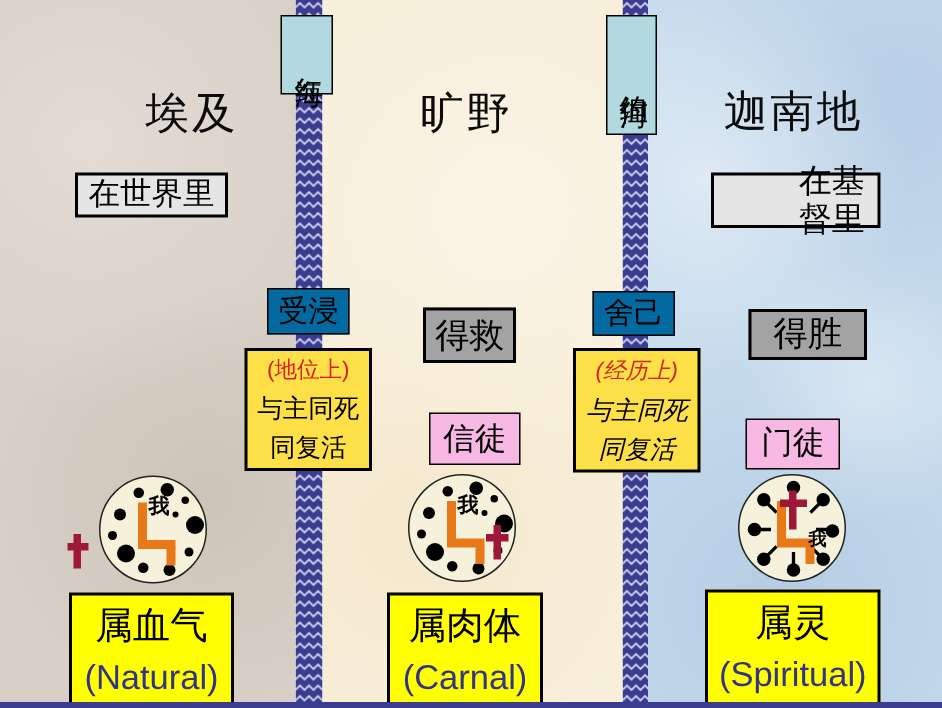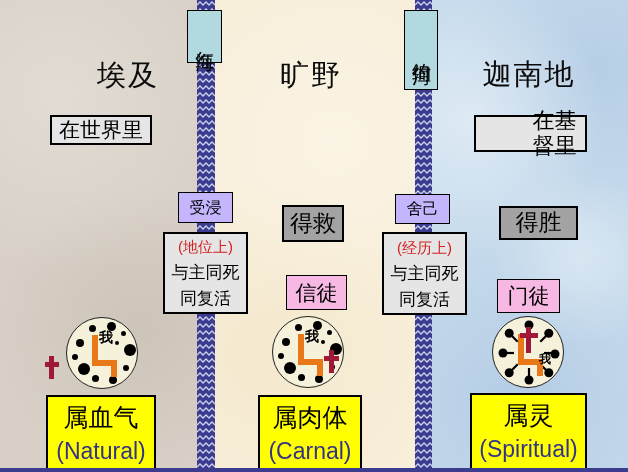--- a/index.html
+++ b/index.html
@@ -30,24 +30,24 @@
   .river{position:absolute;top:0;z-index:2;}
   .river-redsea{left:197px;}
   .river-jordan{left:415px;}
   
   .box{position:absolute;z-index:5;display:flex;align-items:center;justify-content:center;
        text-align:center;border:2px solid #000;box-sizing:border-box;line-height:1.1;}
   .title{position:absolute;z-index:4;font-size:29px;letter-spacing:2px;color:#0b0b0b;text-align:center;}
   .river-label{background:#b2d9df;border:1.5px solid #000;font-size:19px;
        writing-mode:vertical-rl;text-orientation:upright;letter-spacing:2px;padding-top:2px;}
   .green{background:#e5e5e5;font-size:22px;}
-  .purple{background:#c4b5fd;font-size:16px;border-width:1.5px;}
+  .purple{background:#0369a1;font-size:20px;border-width:1.5px;}
   .orange{background:#a3a3a3;font-size:23px;}
   .pink{background:#f7b9e3;font-size:21px;border-width:1.5px;}
-  .note{background:#e5e5e5;flex-direction:column;font-size:17px;line-height:26px;}
+  .note{background:#fde047;flex-direction:column;font-size:17px;line-height:26px;}
   .note .red-line{color:#d42020;font-size:15px;}
   .nature{background:#ffff00;flex-direction:column;justify-content:flex-start;padding-top:7px;}
   .nature .zh{font-size:25px;}
   .nature .en{font-size:23px;color:#333388;margin-top:7px;}
   
   .circle{position:absolute;width:72px;height:72px;border-radius:50%;z-index:6;
           background:#f6f1db;border:1.4px solid #222;box-sizing:border-box;}
   .dot{position:absolute;background:#000;border-radius:50%;display:block;}
   .throne span{position:absolute;background:#e87818;}
   .t-back{left:25px;top:17px;width:6px;height:30px;}
@@ -109,21 +109,21 @@
   <div class="box purple" style="left:395px;top:194px;width:55px;height:30px;">舍己</div>
 
   <div class="box orange" style="left:282px;top:205px;width:62px;height:37px;">得救</div>
   <div class="box orange" style="left:499px;top:206px;width:79px;height:34px;text-align:right;">得胜</div>
 
   <div class="box note" style="left:163px;top:232px;width:85px;height:82px;">
     <span class="red-line">(地位上)</span>
     <span>与主同死</span>
     <span>同复活</span>
   </div>
-  <div class="box note" style="left:382px;top:232px;width:85px;height:83px;">
+  <div class="box note" style="left:382px;top:232px;width:85px;height:83px;font-style:italic;">
     <span class="red-line">(经历上)</span>
     <span>与主同死</span>
     <span>同复活</span>
   </div>
 
   <div class="box pink" style="left:286px;top:275px;width:61px;height:35px;">信徒</div>
   <div class="box pink" style="left:497px;top:279px;width:63px;height:34px;">门徒</div>
 
   <div class="circle" style="left:66px;top:317px;">
     <div class="dots">

